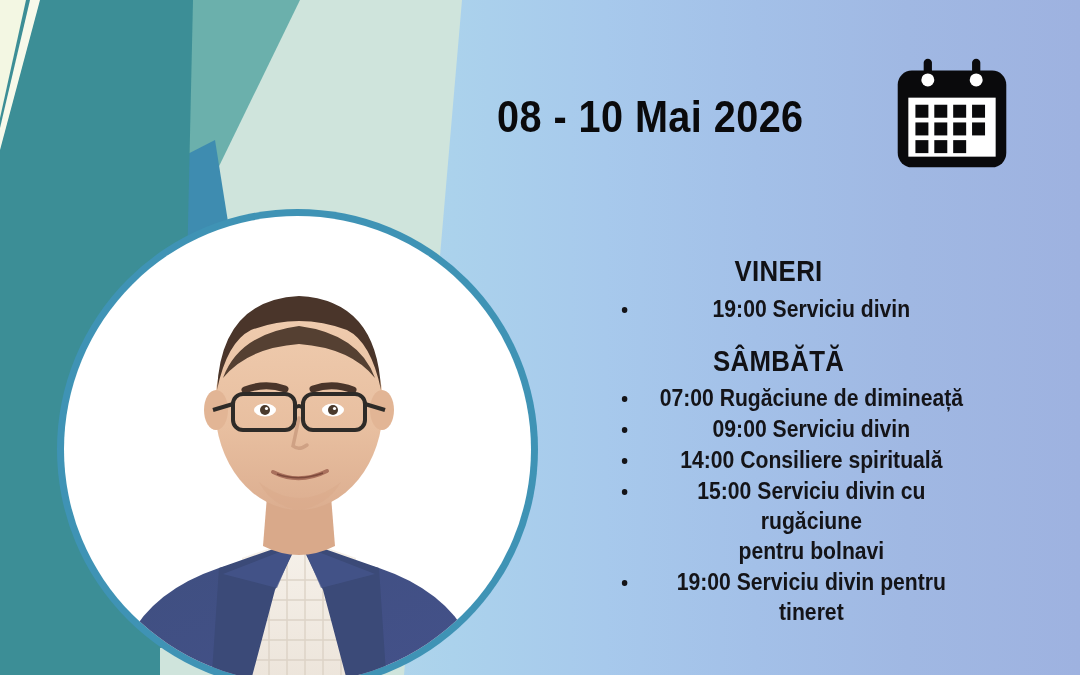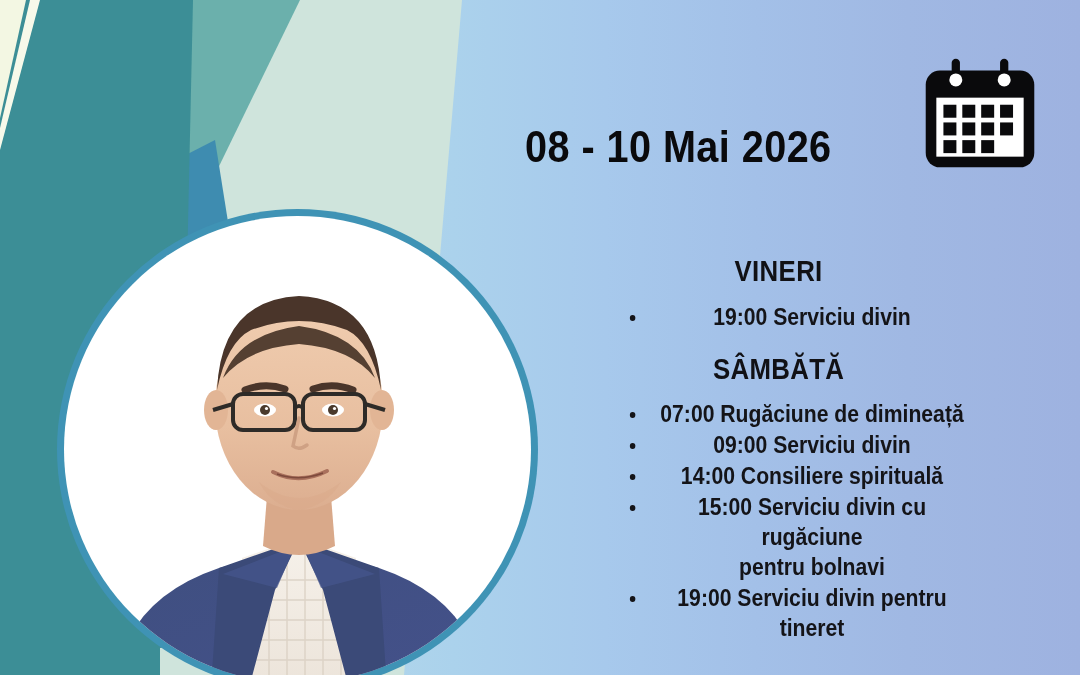--- a/index.html
+++ b/index.html
@@ -65,23 +65,22 @@
     width: 400px;
     height: 450px;
   }
 
   
   #date-row {
     position: absolute;
     left: 497px;
     top: 92px;
     display: flex;
-    align-items: flex-end;
+    align-items: flex-start;
     gap: 55px;
-    margin-left: 28px;
   }
   #date-text {
     font-family: "Liberation Sans Narrow", "Liberation Sans", sans-serif;
     font-size: 44px;
     font-weight: 700;
     letter-spacing: 0.5px;
     color: #0a0a0c;
     white-space: nowrap;
     transform: scaleX(0.9);
     transform-origin: left center;
@@ -110,21 +109,21 @@
     letter-spacing: 0.4px;
     color: #111115;
     margin: 0 0 4px 0;
     transform: scaleX(0.86);
     transform-origin: left center;
     white-space: nowrap;
   }
   .day-heading.tight { margin-top: 20px; }
   ul.items {
     list-style: none;
-    margin: 16px;
+    margin: 8px;
     padding: 0 0 0 14px;
   }
   ul.items li {
     position: relative;
     font-family: "Liberation Sans Narrow", "Liberation Sans", sans-serif;
     font-size: 23px;
     font-weight: 700;
     line-height: 1.30;
     color: #141418;
     padding-left: 26px;

